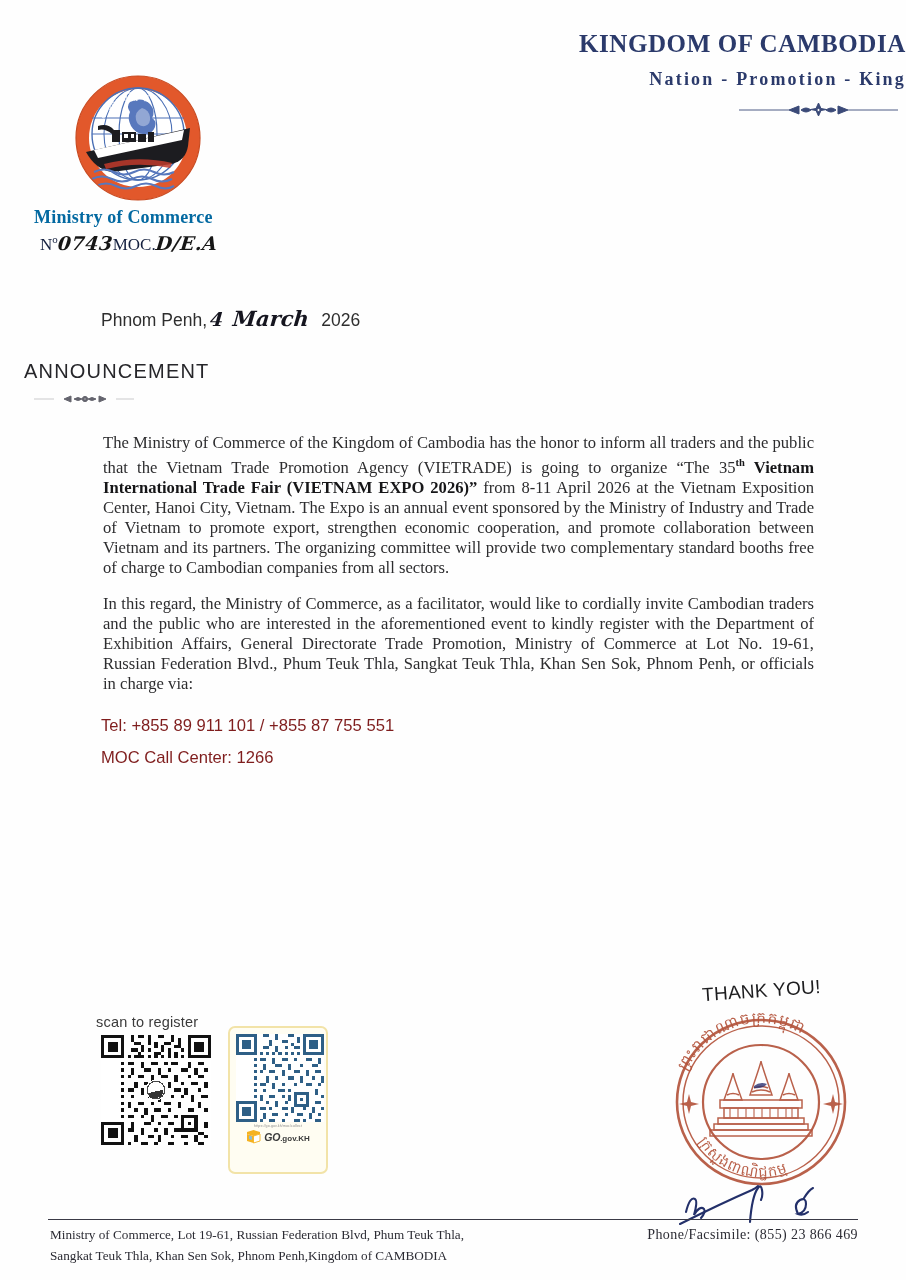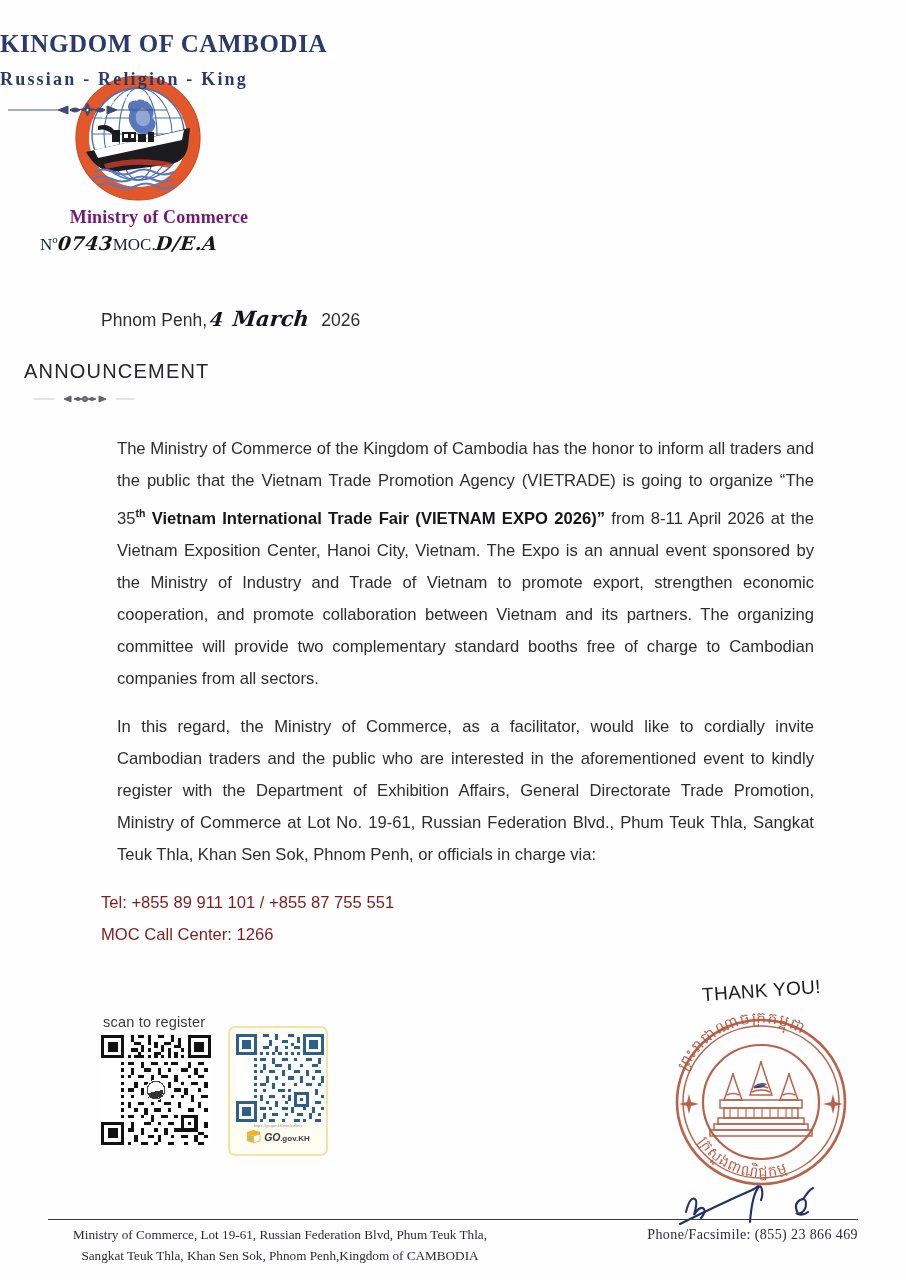--- a/index.html
+++ b/index.html
@@ -19,21 +19,21 @@
     overflow: hidden;
     box-sizing: border-box;
   }
 
   
   .header-block {
     position: absolute;
     top: 30px;
     left: 0;
     width: 906px;
-    text-align: left;
+    text-align: right;
   }
   .kingdom-title {
     font-family: "Liberation Serif", serif;
     font-weight: bold;
     font-size: 25px;
     letter-spacing: 0.6px;
     color: #2b3a6b;
     line-height: 1.1;
   }
   .nation-line {
@@ -62,25 +62,24 @@
     left: 68px;
     top: 68px;
     width: 140px;
     height: 140px;
   }
   .ministry-name {
     position: absolute;
     left: 34px;
     top: 207px;
     width: 250px;
-    text-align: center;
     font-family: "Liberation Serif", serif;
     font-weight: bold;
     font-size: 18px;
-    color: #701a75;
+    color: #0369a1;
     letter-spacing: .2px;
   }
   .refno {
     position: absolute;
     left: 40px;
     top: 232px;
     width: 260px;
     font-family: "Liberation Serif", serif;
     font-size: 17px;
     color: #14203f;
@@ -140,56 +139,57 @@
   .body-wrap {
     position: absolute;
     left: 101px;
     top: 433px;
     width: 713px;
   }
   .para {
     text-align: justify;
     text-justify: inter-word;
     font-size: 16.6px;
-    line-height: 32px;
+    line-height: 20px;
     color: #2d2d2f;
-    margin: 0 0 16px 16px;
+    margin: 0 0 16px 2px;
+    font-family: Liberation Serif, serif;
   }
   .para:last-child { margin-bottom: 0; }
   .para b { font-weight: bold; color: #161618; }
   .para sup { font-size: 10.5px; }
   .contact-line {
     font-size: 16.6px;
     line-height: 32px;
     color: #7f1d1d;
     white-space: nowrap;
   }
 
   
   .scan-label {
     position: absolute;
-    left: 103px;
+    left: 96px;
     top: 1014px;
     font-size: 14.5px;
     color: #3a3a3a;
     letter-spacing: .2px;
   }
   .qr-primary {
     position: absolute;
     left: 101px;
     top: 1035px;
     width: 110px;
     height: 110px;
   }
   .qr-secondary-card {
     position: absolute;
     left: 228px;
     top: 1026px;
     width: 100px;
-    height: 130px;
+    height: 148px;
     background: #fffdf2;
     border: 2px solid #f2e3a8;
     border-radius: 7px;
     box-sizing: border-box;
     padding: 6px 6px 4px;
   }
   .qr-secondary { width: 88px; height: 88px; display: block; }
   .go-url {
     font-size: 3.6px;
     color: #8d8d8d;
@@ -253,21 +253,20 @@
   }
   .footer-left {
     position: absolute;
     left: 50px;
     top: 1224px;
     width: 460px;
     font-family: "Liberation Serif", serif;
     font-size: 13.2px;
     line-height: 21px;
     color: #2b2b33;
-    text-align: center;
   }
   .footer-right {
     position: absolute;
     right: 48px;
     top: 1224px;
     font-family: "Liberation Serif", serif;
     font-size: 14px;
     line-height: 21px;
     color: #2b2b33;
     letter-spacing: .4px;
@@ -333,21 +332,21 @@
   </div>
 
   <div class="ministry-name">Ministry of Commerce</div>
 
   <div class="refno">
     <span>N</span><span class="sup">o</span><span class="hand" style="font-size:19px;">0743</span><span>MOC.</span><span class="hand" style="font-size:19px;">D/E.A</span>
   </div>
 
   <div class="header-block">
     <div class="kingdom-title">KINGDOM OF CAMBODIA</div>
-    <div class="nation-line">Russian - Religion - King</div>
+    <div class="nation-line">Nation - Promotion - King</div>
     <svg class="ornament" viewBox="0 0 175 16">
       <g fill="#3b4a78" stroke="#3b4a78">
         <line x1="8" y1="8" x2="58" y2="8" stroke-width="0.9"></line>
         <line x1="117" y1="8" x2="167" y2="8" stroke-width="0.9"></line>
         <path d="M58 8 l10 -4 l0 8z"></path>
         <path d="M117 8 l-10 -4 l0 8z"></path>
         <path d="M70 8 q5 -4 10 0 q-5 4 -10 0z"></path>
         <path d="M105 8 q-5 -4 -10 0 q5 4 10 0z"></path>
         <path d="M87.5 1 l2.5 5.5 l5.5 1 l-5.5 1 l-2.5 5.5 l-2.5 -5.5 l-5.5 -1 l5.5 -1z"></path>
         <circle cx="87.5" cy="8" r="1.6" fill="#ffffff"></circle>

